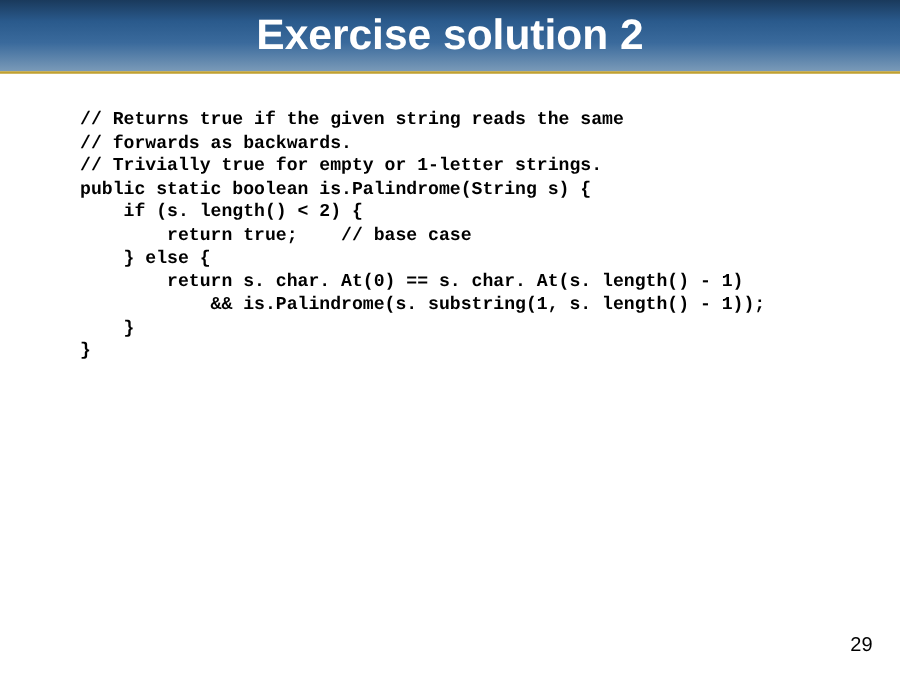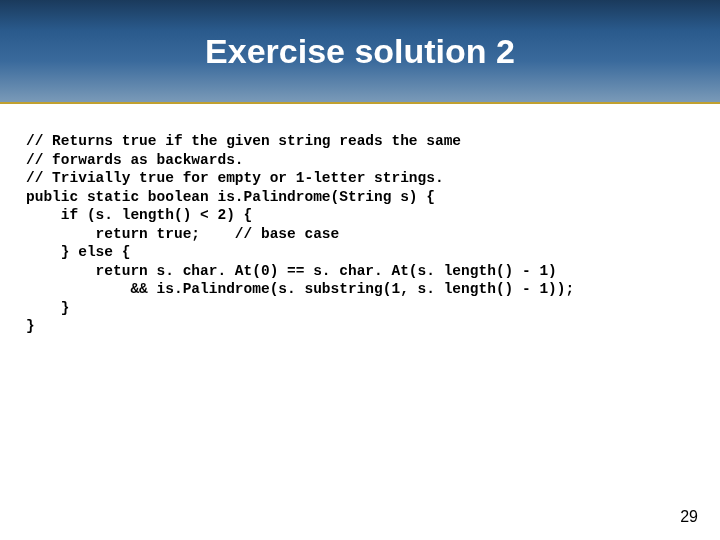--- a/index.html
+++ b/index.html
@@ -6,35 +6,35 @@
   body {
     width: 720px;
     height: 540px;
     background: #ffffff;
     font-family: Verdana, Geneva, sans-serif;
     position: relative;
     overflow: hidden;
   }
   .header-bar {
     width: 100%;
-    height: 104px;
+    height: 59px;
     background: linear-gradient(to bottom, #1a3a5c 0%, #2a5a8c 30%, #3a6a9c 60%, #7a9ab8 100%);
     border-bottom: 2px solid #c0a030;
     display: flex;
     align-items: center;
     justify-content: center;
   }
   .title {
     color: #ffffff;
     font-size: 34px;
     font-weight: bold;
     font-family: Verdana, Geneva, sans-serif;
   }
   .content-area {
-    padding: 28px 10px 0 26px;
+    padding: 28px 10px 0 64px;
   }
   .code-block {
     font-family: "Courier New", Courier, monospace;
     font-weight: bold;
     font-size: 14.5px;
     line-height: 1.28;
     white-space: pre;
     color: #000000;
   }
   .page-number {

